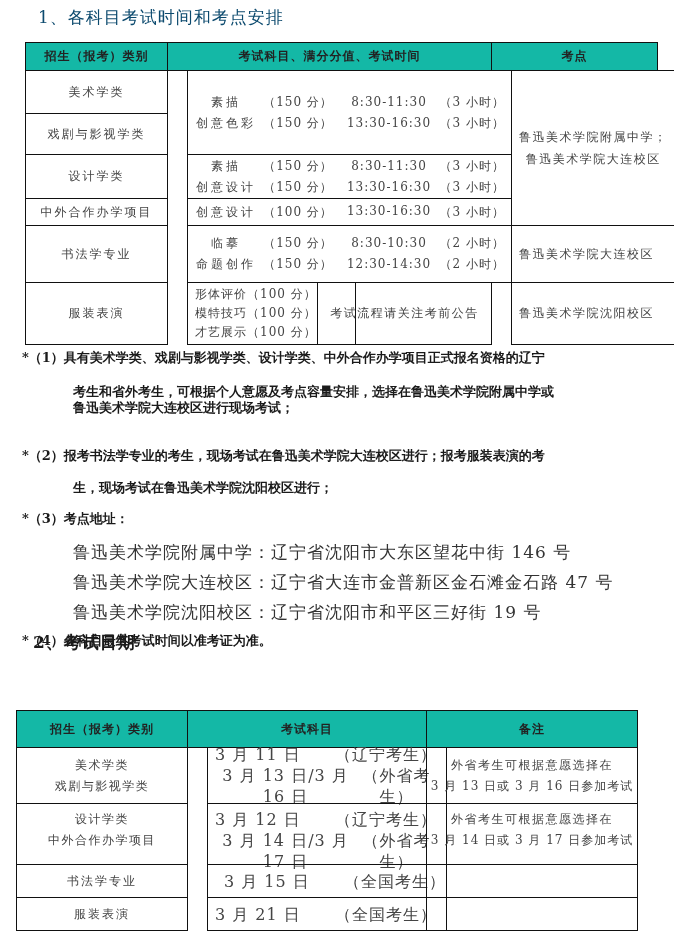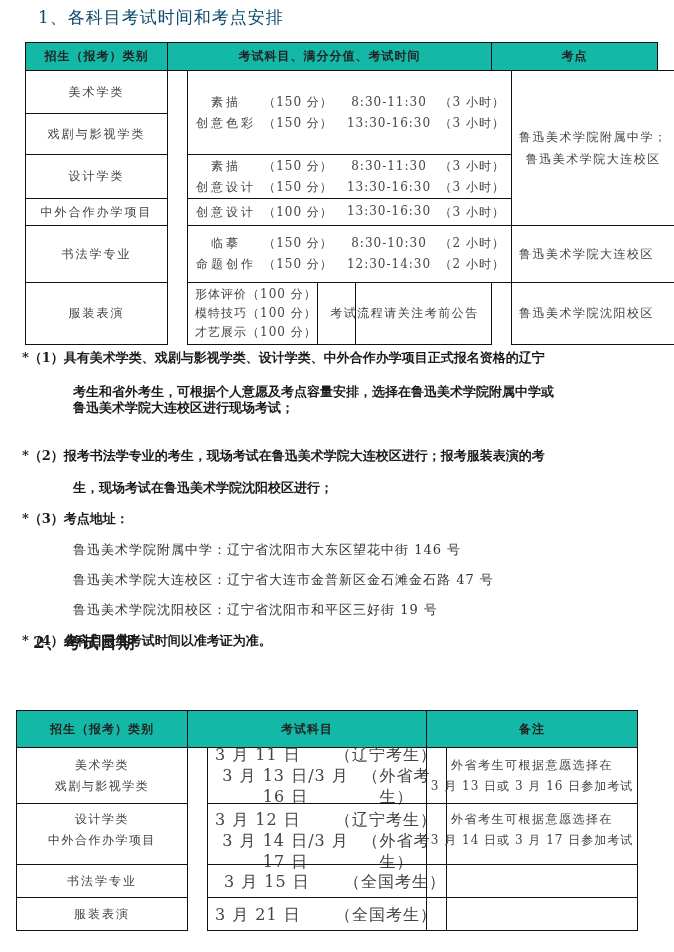--- a/index.html
+++ b/index.html
@@ -13,21 +13,21 @@
           font-size:12px; color:#444; letter-spacing:2px; text-align:center; }
   .hdr { background:#14b8a6; font-weight:bold; color:#222; font-size:12px; letter-spacing:1px; }
   .left { justify-content:flex-start; padding-left:7px;margin-left:20px; }
   .lines { display:flex; flex-direction:column; line-height:21px; }
   .subj-row { display:flex; white-space:pre; font-size:12px; color:#444; letter-spacing:1px; }
   .subj-row .n { width:62px; letter-spacing:3px; }
   .subj-row .s { width:82px; }
   .subj-row .t { width:100px; text-align:center; }
   .subj-row .d { width:66px; text-align:right; }
   .note { position:absolute; font-size:13px; font-weight:bold; color:#1a1a1a; white-space:nowrap; }
-  .addr { position:absolute; font-size:13px; color:#333; letter-spacing:1px; white-space:nowrap; }
+  .addr { position:absolute; font-size:17px; color:#333; letter-spacing:1px; white-space:nowrap; }
   .date-row { display:flex; justify-content:space-between; width:222px; font-size:16px; color:#444; letter-spacing:1px; line-height:21px; }
   .remark { line-height:21px; font-size:12px; color:#444; letter-spacing:1.5px; text-align:center; }
 </style>
 </head>
 <body>
 
 <div class="abs h1" style="left:38px; top:6px;">1、各科目考试时间和考点安排</div>
 
 <div>
 

